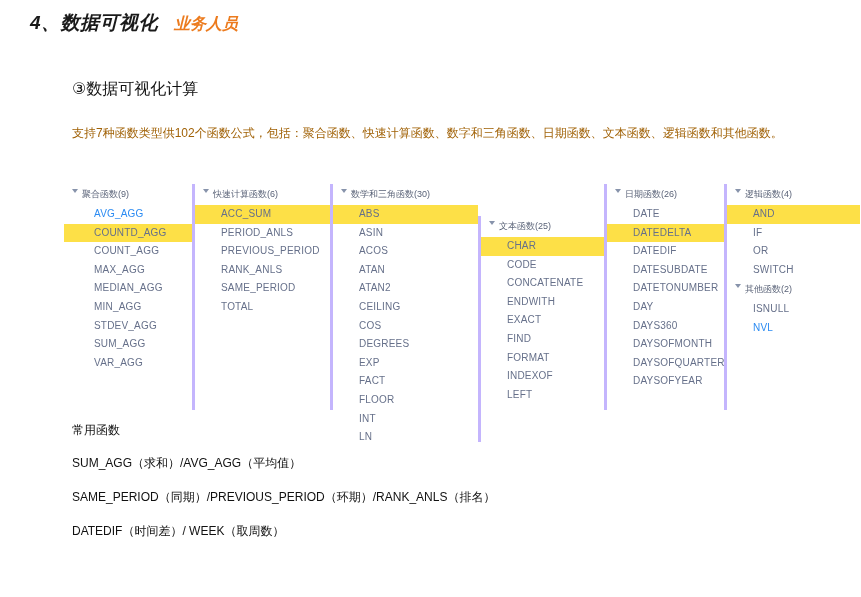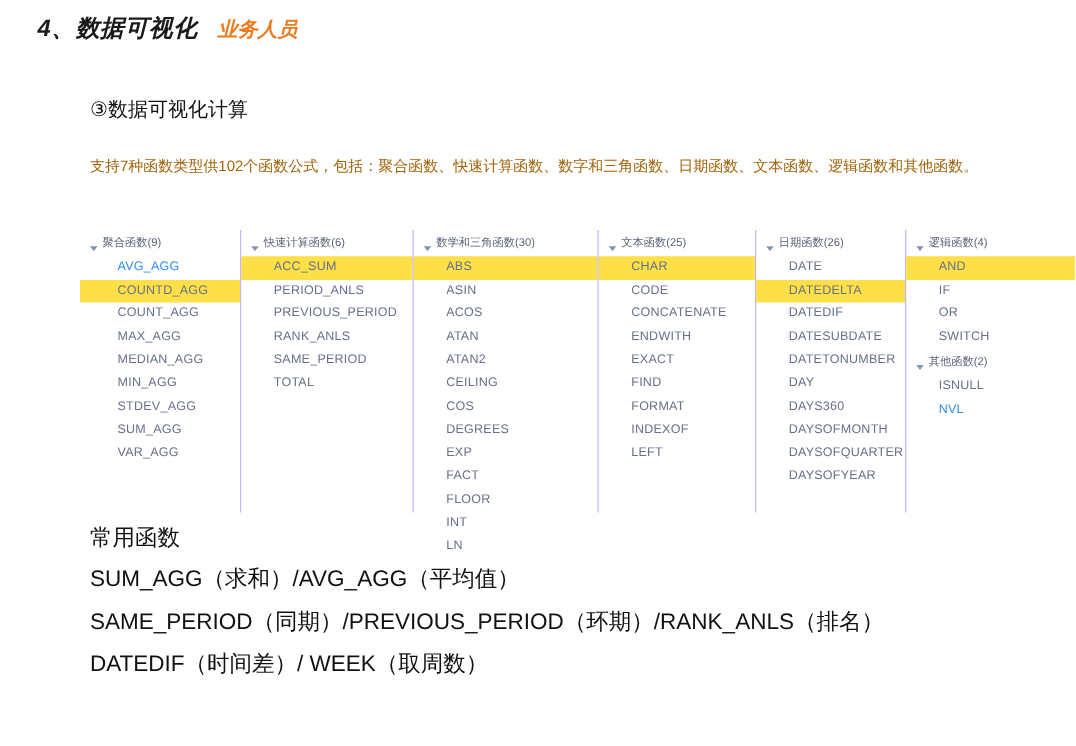--- a/index.html
+++ b/index.html
@@ -30,27 +30,27 @@
   #intro .para{font-size:12px;color:#a16207;line-height:30px;margin-top:14px;}
 
   
   #board{
     position:absolute;left:64px;top:184px;width:796px;height:226px;
     background:#ffffff;
     font-size:9.5px;
   }
   .col{
     position:absolute;top:0;
-    border-left:1px solid #c4b5fd;
+    border-left:3px solid #c4b5fd;
     box-sizing:border-box;
     height:100%;
   }
   .col.first{border-left:none;}
   .grp-head{
-    display:flex;align-items:flex-end;gap:4px;
+    display:flex;align-items:flex-start;gap:4px;
     padding:4px 0 4px 8px;
     color:#5a6378;
     font-size:9px;
     white-space:nowrap;
   }
   .caret{
     width:0;height:0;
     border-left:3.5px solid transparent;
     border-right:3.5px solid transparent;
     border-top:4.5px solid #8793ab;
@@ -67,21 +67,21 @@
   }
   .fn.sel{background:#fde047;}
   .fn.active{color:#2b8bf2;}
   .col.c0 .fn{padding-left:30px;}
 
   
   #common{
     position:absolute;left:72px;top:414px;width:780px;
   }
   #common .cline{
-    font-size:18px;color:#111;line-height:34px;white-space:nowrap;
+    font-size:12px;color:#111;line-height:34px;white-space:nowrap;
   }
   #common .cline.label{line-height:32px;}
 </style>
 </head>
 <body>
 
 <div id="heading">
   <span class="h-main">4、数据可视化</span>
   <span class="h-tag">业务人员</span>
 </div>
@@ -131,21 +131,21 @@
       <div class="fn">ATAN2</div>
       <div class="fn">CEILING</div>
       <div class="fn">COS</div>
       <div class="fn">DEGREES</div>
       <div class="fn">EXP</div>
       <div class="fn">FACT</div>
       <div class="fn">FLOOR</div>
       <div class="fn">INT</div>
       <div class="fn">LN</div>
     </div>
-    <div class="col c3" style="left: 414px; width: 126px;">
+    <div class="col c3" style="left: 414px; width: 126px; margin-top: 32px;">
       <div class="grp-head">
         <span class="caret"></span>
         <span>文本函数(25)</span>
       </div>
       <div class="fn sel">CHAR</div>
       <div class="fn">CODE</div>
       <div class="fn">CONCATENATE</div>
       <div class="fn">ENDWITH</div>
       <div class="fn">EXACT</div>
       <div class="fn">FIND</div>

